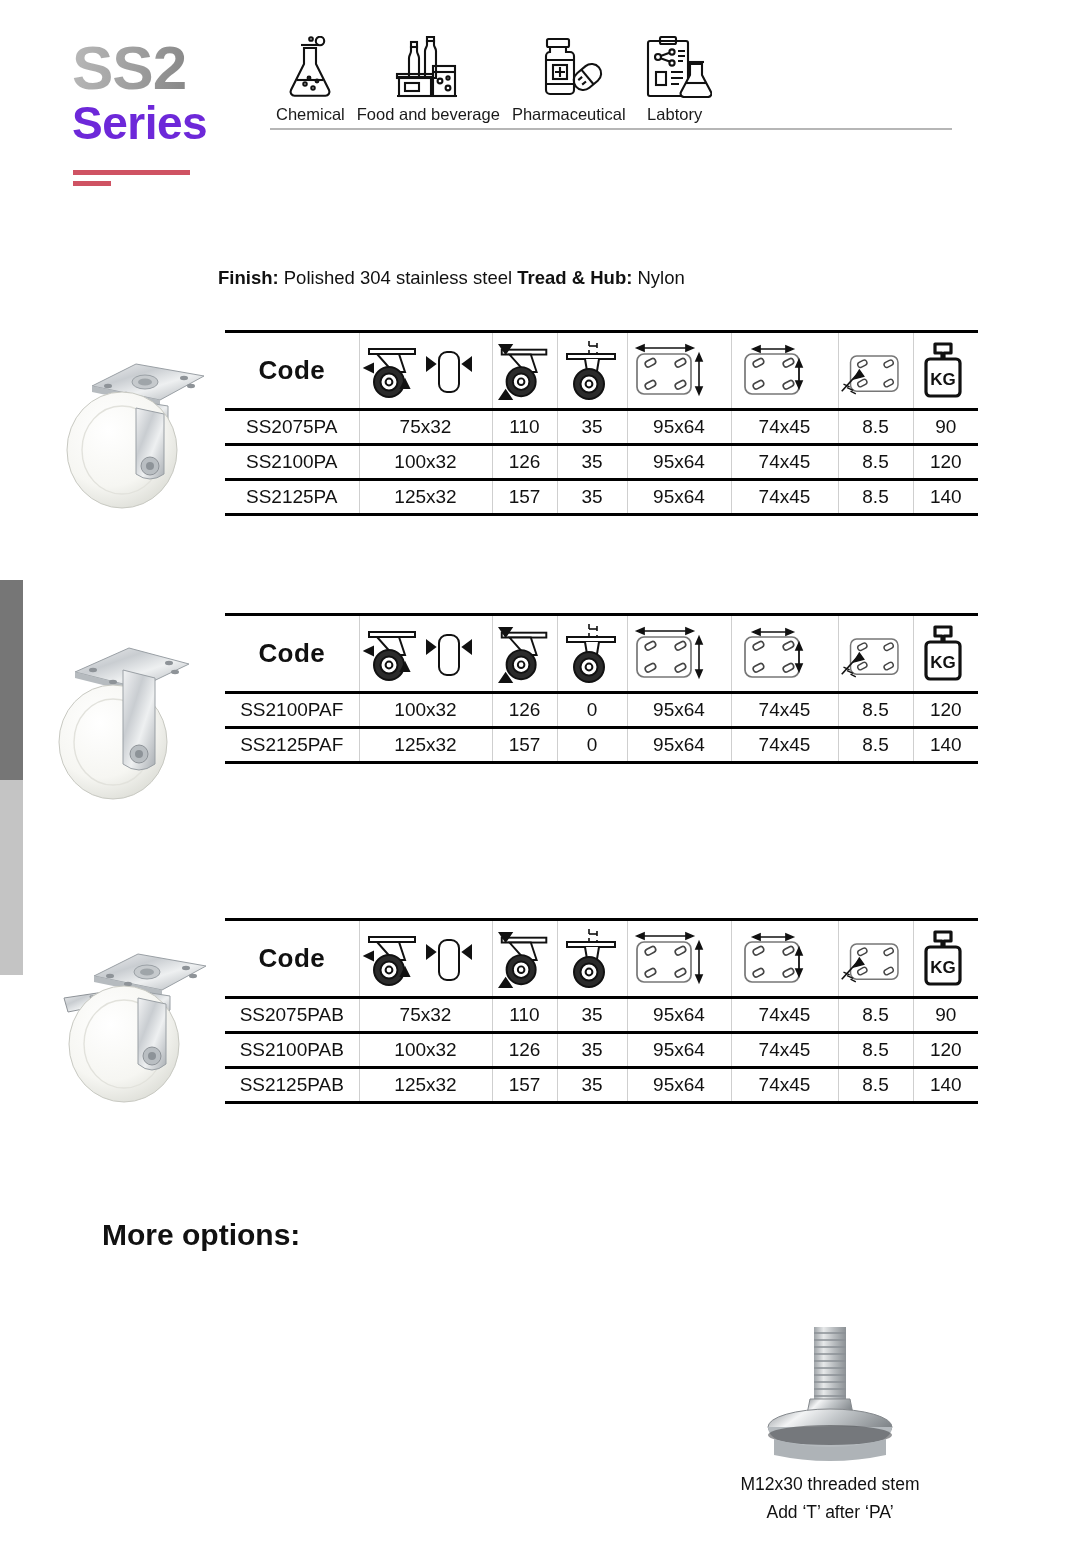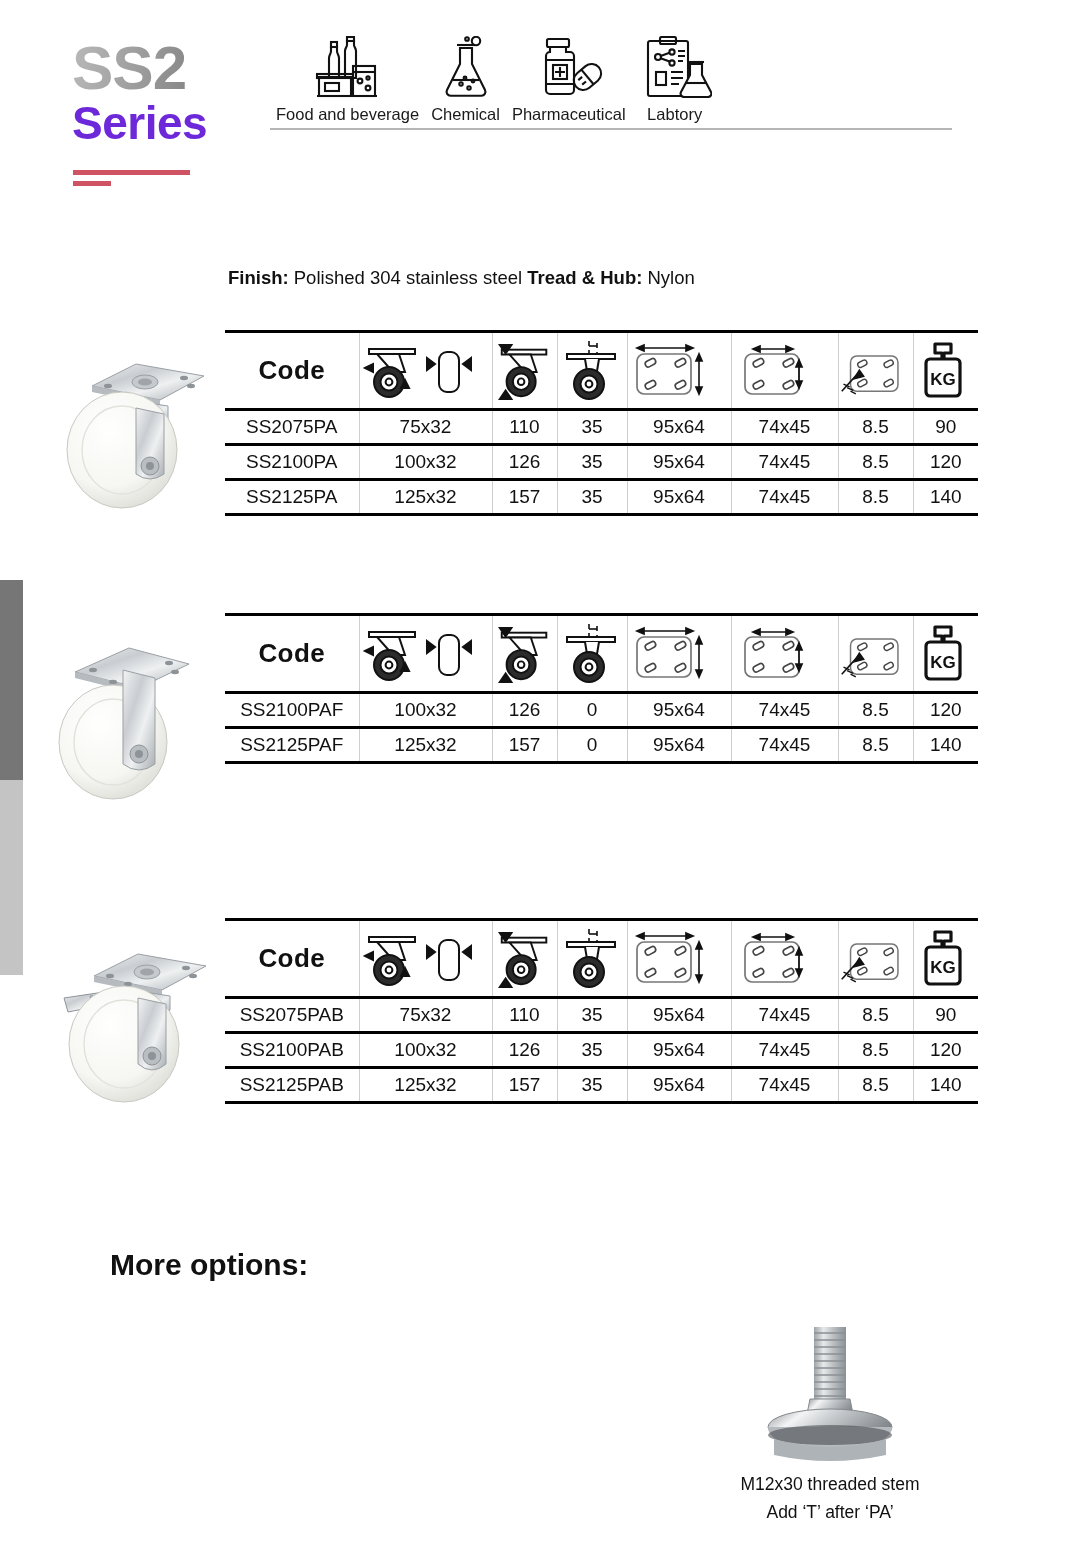--- a/index.html
+++ b/index.html
@@ -36,21 +36,21 @@
 
   .apps { position:absolute; left:270px; top:36px; width:682px; }
   .apps-row { display:flex; align-items:flex-end; }
   .app { text-align:center; padding:0 6px; }
   .app-ico { height:62px; display:flex; align-items:flex-end; justify-content:center; }
   .app-ico svg { display:block; }
   .app-label { font-size:16.5px; color:#1a1a1a; margin-top:7px; white-space:nowrap; }
   .apps-rule { height:2px; background:#b6b6b6; margin-top:4px; }
 
   
-  .specs { position:absolute; left:228px; top:264px; font-size:18.5px; line-height:1.48; color:#111; }
+  .specs { position:absolute; left:218px; top:264px; font-size:18.5px; line-height:1.48; color:#111; }
   .specs b { font-weight:bold; }
 
   
   .tbl-wrap { position:absolute; left:225px; width:753px; }
   #tbl-wrap-1 { top:330px; }
   #tbl-wrap-2 { top:613px; }
   #tbl-wrap-3 { top:918px; }
 
   table.spec-table { width:753px; border-collapse:collapse; table-layout:fixed; }
   table.spec-table col.c-code { width:134px; }
@@ -79,75 +79,75 @@
   }
   table.spec-table tr.data-row td:first-child { border-left:none; }
 
   
   .photo { position:absolute; }
   #photo-1 { left:60px; top:340px; }
   #photo-2 { left:55px; top:630px; }
   #photo-3 { left:60px; top:930px; }
 
   
-  .more-title { position:absolute; left:110px; top:1218px; font-size:30px; font-weight:bold; color:#111;margin-top:30px; }
+  .more-title { position:absolute; left:102px; top:1218px; font-size:30px; font-weight:bold; color:#111; }
   .stem-block { position:absolute; left:700px; top:1315px; width:260px; text-align:center; }
   .stem-caption { font-size:17.5px; line-height:1.35; color:#111; margin-top:4px; }
 </style>
 </head>
 <body>
 
 <div class="edge-tab" id="tab-dark"></div>
 <div class="edge-tab" id="tab-light"></div>
 
 <div class="series-block">
   <div class="series-ss2">SS2</div>
   <div class="series-word">Series</div>
 </div>
 <div class="red-bar-1"></div>
 <div class="red-bar-2"></div>
 
 <div class="apps">
   <div class="apps-row">
+    <div class="app">
+      <div class="app-ico">
+        <svg width="60" height="62" viewBox="0 0 60 62" fill="none" stroke="#111" stroke-width="2.1">
+          <path d="M24 12h12v16l13 26a4 4 0 0 1-3.6 5.8H14.6A4 4 0 0 1 11 54l13-26z"></path>
+          <path d="M21 9h18"></path>
+          <path d="M17 44h26"></path>
+          <circle cx="25" cy="48" r="1.7"></circle>
+            <circle cx="33" cy="52" r="1.7"></circle>
+          <circle cx="29" cy="42" r="1.4"></circle>
+            <circle cx="37" cy="45" r="1.4"></circle>
+          <circle cx="40" cy="5" r="4.2"></circle>
+          <circle cx="31" cy="3" r="1.8"></circle>
+        </svg>
+      </div>
+      <div class="app-label">Chemical</div>
+    </div>
+
     <div class="app">
       <div class="app-ico">
         <svg width="86" height="62" viewBox="0 0 86 62" fill="none" stroke="#111" stroke-width="2.1">
           <path d="M24 22c0-3 2-4 2-7v-4h6v4c0 3 2 4 2 7v20h-10z"></path>
           <rect x="26" y="6" width="6" height="5"></rect>
           <path d="M40 15c0-3 2-4 2-6V5h7v4c0 2 2 3 2 6v27h-11z"></path>
           <rect x="42" y="1" width="7" height="4"></rect>
           <rect x="14" y="41" width="32" height="19"></rect>
           <rect x="12" y="38" width="36" height="4"></rect>
           <rect x="20" y="47" width="14" height="8"></rect>
           <rect x="48" y="30" width="22" height="30"></rect>
           <path d="M48 36h22"></path>
           <circle cx="55" cy="45" r="2.4"></circle>
             <circle cx="63" cy="52" r="2.4"></circle>
           <circle cx="63" cy="42" r="1.6"></circle>
           <path d="M12 60h60"></path>
         </svg>
       </div>
       <div class="app-label">Food and beverage</div>
-    </div>
-
-    <div class="app">
-      <div class="app-ico">
-        <svg width="60" height="62" viewBox="0 0 60 62" fill="none" stroke="#111" stroke-width="2.1">
-          <path d="M24 12h12v16l13 26a4 4 0 0 1-3.6 5.8H14.6A4 4 0 0 1 11 54l13-26z"></path>
-          <path d="M21 9h18"></path>
-          <path d="M17 44h26"></path>
-          <circle cx="25" cy="48" r="1.7"></circle>
-            <circle cx="33" cy="52" r="1.7"></circle>
-          <circle cx="29" cy="42" r="1.4"></circle>
-            <circle cx="37" cy="45" r="1.4"></circle>
-          <circle cx="40" cy="5" r="4.2"></circle>
-          <circle cx="31" cy="3" r="1.8"></circle>
-        </svg>
-      </div>
-      <div class="app-label">Chemical</div>
     </div>
 
     <div class="app">
       <div class="app-ico">
         <svg width="80" height="62" viewBox="0 0 80 62" fill="none" stroke="#111" stroke-width="2.1">
           <rect x="18" y="3" width="22" height="8" rx="1.5"></rect>
           <path d="M21 11h16v5h4a4 4 0 0 1 4 4v34a4 4 0 0 1-4 4H21a4 4 0 0 1-4-4V20a4 4 0 0 1 4-4h0z"></path>
           <path d="M17 24h28M17 48h28"></path>
           <rect x="24" y="29" width="14" height="14"></rect>
           <path d="M31 31v10M26 36h10"></path>

